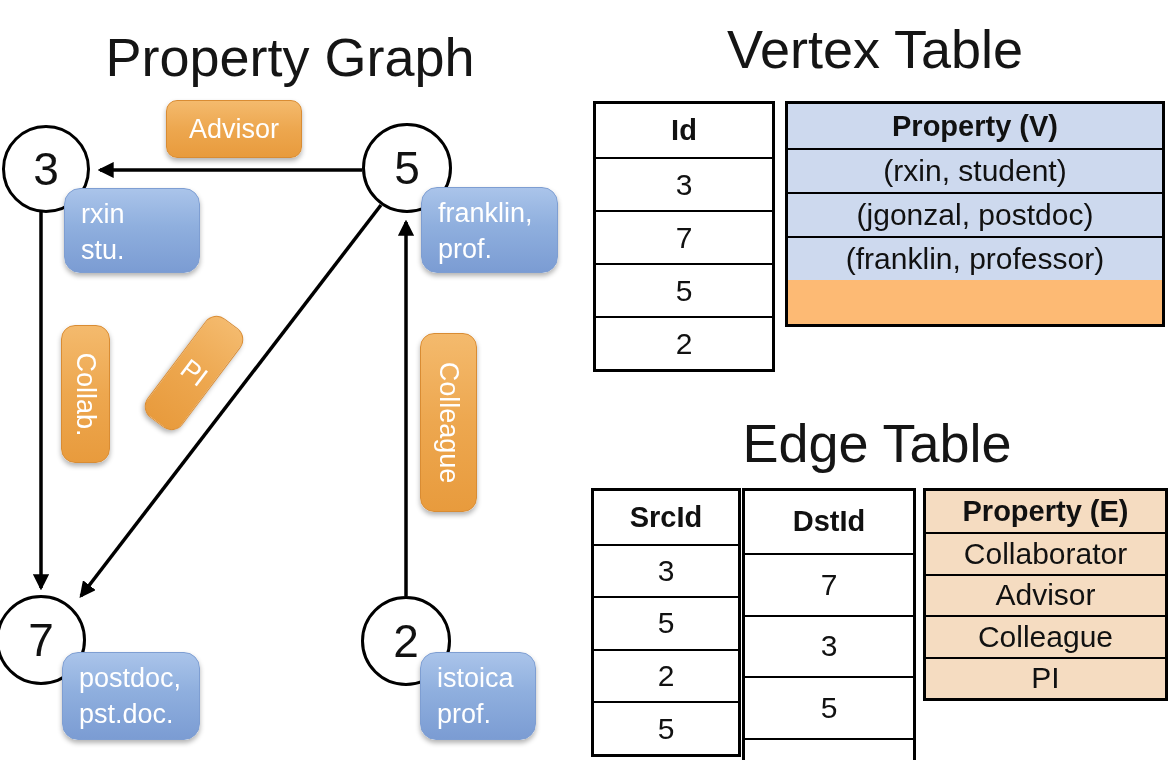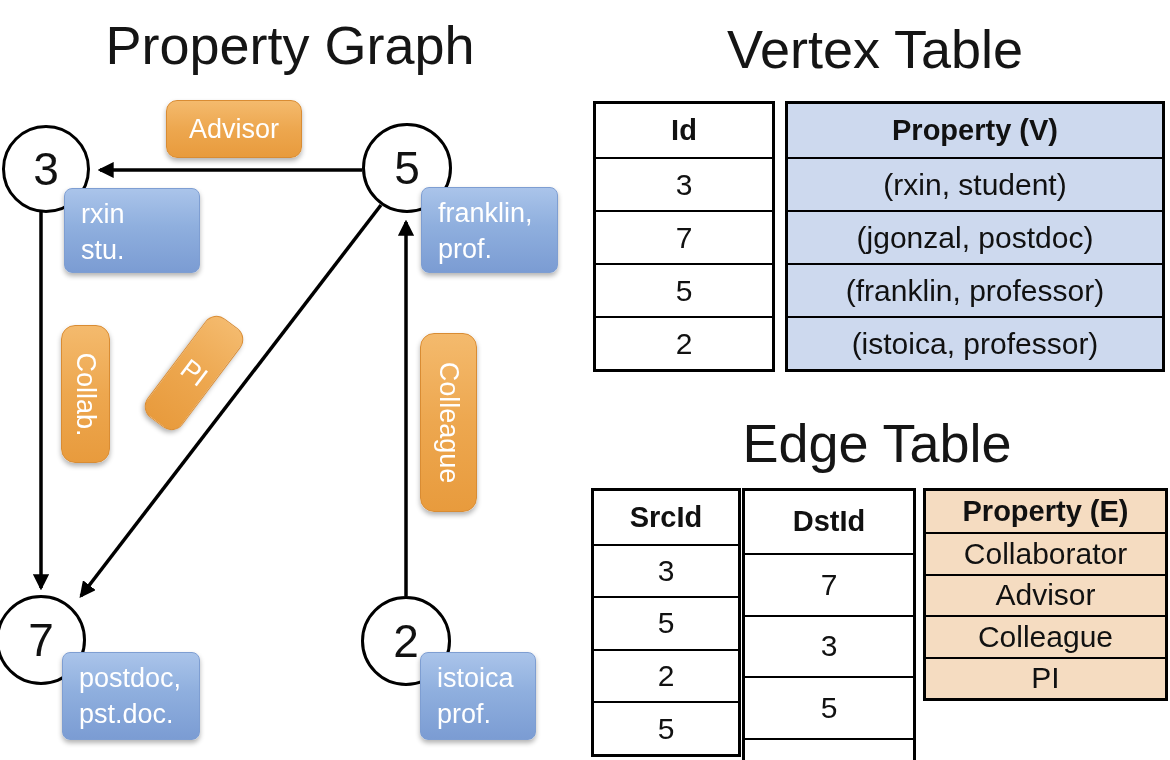--- a/index.html
+++ b/index.html
@@ -4,38 +4,38 @@
 <style>
   html,body { margin:0; padding:0; background:#fff; }
   .canvas {
     position:relative; width:1170px; height:760px; background:#ffffff;
     font-family:"Liberation Sans", sans-serif; overflow:hidden;
   }
   .title {
     position:absolute; text-align:center; color:#151515;
     font-size:54px; font-weight:300; letter-spacing:0px; white-space:nowrap;
   }
-  .pg-title { left:55px;  top:14px;  width:470px; }
+  .pg-title { left:55px;  top:26px;  width:470px; }
   .vt-title { left:640px; top:18px;  width:470px; }
   .et-title { left:642px; top:412px; width:470px; }
 
   svg.edges { position:absolute; left:0; top:0; z-index:1; }
 
   .node {
     position:absolute; border:3.5px solid #000; border-radius:50%;
     background:#fff; display:flex; align-items:center; justify-content:center;
     font-size:46px; color:#111; z-index:2; box-sizing:border-box;
   }
   .node-3 { left:2px;   top:125px; width:88px; height:88px; }
   .node-5 { left:362px; top:123px; width:90px; height:90px; }
   .node-7 { left:-4px;  top:595px; width:90px; height:90px; }
   .node-2 { left:361px; top:596px; width:90px; height:90px; }
 
   .vprop {
-    position:absolute; z-index:3; border-radius:8px; color:#fff;
+    position:absolute; z-index:3; border-radius:16px; color:#fff;
     background:linear-gradient(180deg,#aac4ea 0%, #8fafde 45%, #7b9cd3 100%);
     border:1px solid #7e9ed2; box-shadow:0 3px 5px rgba(0,0,0,.30);
     font-size:27px; line-height:1.32; padding:8px 0 0 16px; box-sizing:border-box;
   }
   .vprop-rxin     { left:64px;  top:188px; width:136px; height:85px; }
   .vprop-franklin { left:421px; top:187px; width:137px; height:86px; }
   .vprop-jgonzal  { left:62px;  top:652px; width:138px; height:88px; }
   .vprop-istoica  { left:420px; top:652px; width:116px; height:88px; }
 
   .epill {
@@ -57,21 +57,21 @@
   }
   .sub-table .cell {
     display:flex; align-items:center; justify-content:center;
     font-size:30px; color:#111; border-top:2px solid #000; overflow:hidden; white-space:nowrap;
   }
   .sub-table .cell:first-child { border-top:none; }
   .sub-table .head { font-weight:bold; font-size:29px; }
   .idcell { font-size:33px; }
 
   .vt-id   { left:593px; top:101px; width:182px; height:271px; }
-  .vt-prop { left:785px; top:101px; width:380px; height:271px; background:#fdba74; }
+  .vt-prop { left:785px; top:101px; width:380px; height:226px; background:#fdba74; }
   .vt-prop .cell { background:#cdd9ee; }
   .vt-id .cell, .et-src .cell, .et-dst .cell { background:#fff; }
 
   .et-src  { left:591px; top:488px; width:150px; height:269px; }
   .et-dst  { left:742px; top:488px; width:174px; height:315px; }
   .et-prop { left:923px; top:488px; width:245px; height:213px; background:#f5dcc1; }
   .et-prop .cell { background:#f5dcc1; }
 </style>
 </head>
 <body>
@@ -142,21 +142,20 @@
     <div class="cell idcell">3</div>
     <div class="cell idcell">7</div>
     <div class="cell idcell">5</div>
     <div class="cell idcell">2</div>
   </div>
   <div class="sub-table vt-prop">
     <div class="cell head">Property (V)</div>
     <div class="cell">(rxin, student)</div>
     <div class="cell">(jgonzal, postdoc)</div>
     <div class="cell">(franklin, professor)</div>
-    <div class="cell">(istoica, professor)</div>
   </div>
 
   <div class="sub-table et-src">
     <div class="cell head">SrcId</div>
     <div class="cell idcell">3</div>
     <div class="cell idcell">5</div>
     <div class="cell idcell">2</div>
     <div class="cell idcell">5</div>
   </div>
   <div class="sub-table et-dst">

